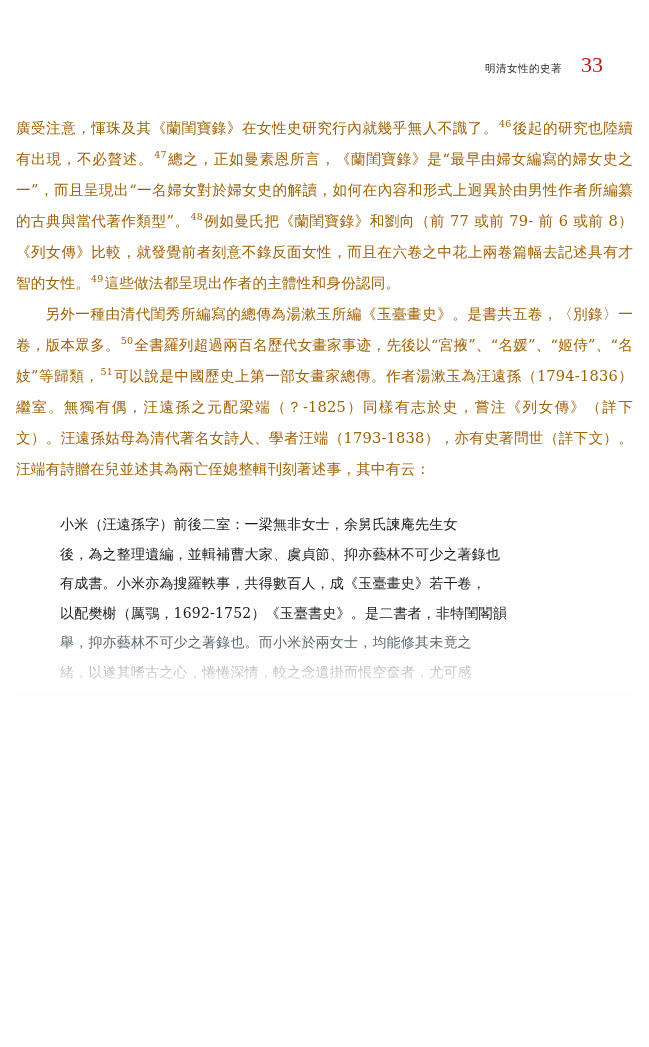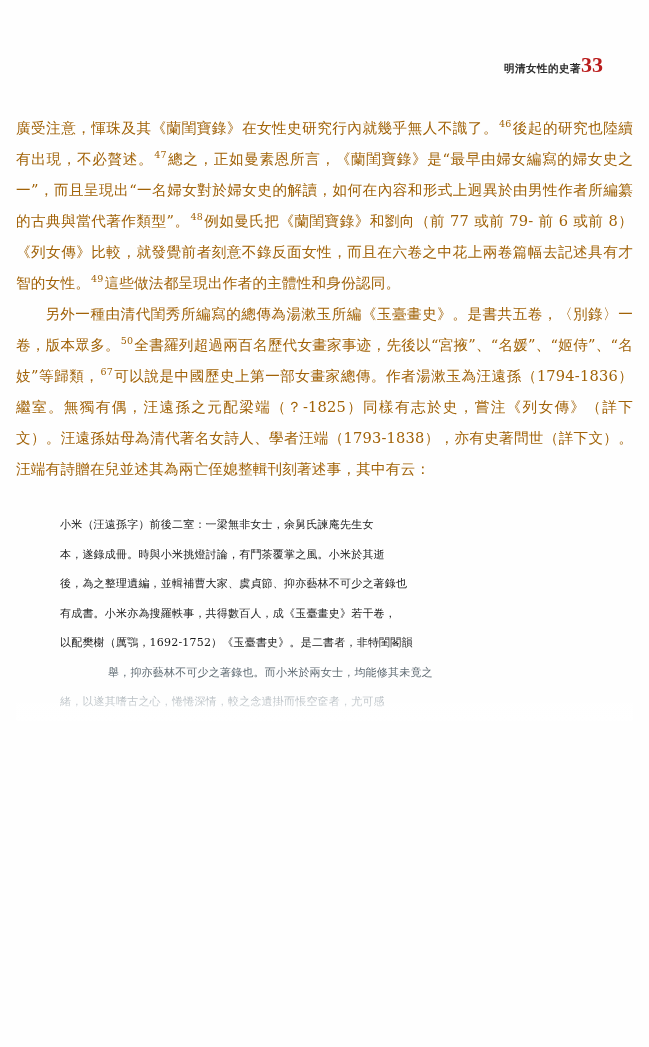--- a/index.html
+++ b/index.html
@@ -25,22 +25,21 @@
     background: #fefefe;
   }
 
   
   .header {
     position: absolute;
     top: 52px;
     right: 46px;
     display: flex;
     align-items: baseline;
-    gap: 0;
-    font-weight: bold;
+    gap: 19px;
   }
   .header-title {
     font-size: 10.5px;
     letter-spacing: 0.5px;
     color: #2a2a2a;
     font-family: "DejaVu Serif", "Liberation Serif", serif;
   }
   .page-number {
     font-size: 22px;
     color: #b91c1c;
@@ -72,31 +71,31 @@
     vertical-align: super;
     line-height: 0;
     padding: 0 1px;
   }
 
   
   .quote {
     margin: 26px 0 0 0;
     padding-left: 44px;
     padding-right: 16px;
-    font-size: 11px;
+    font-size: 14px;
     line-height: 29.5px;
     text-align: justify;
     text-justify: inter-ideograph;
     color: #1b1b1b;
     letter-spacing: 0.2px;
   }
   .quote .qline {
     display: block;
   }
-  .quote .faded-1 { color: #5e6a72; margin-left: 48px; }
+  .quote .faded-1 { color: #5e6a72; }
   .quote .faded-2 { color: #8d98a0; }
 
   .fade-wrap {
     position: relative;
   }
   .fade-wrap::after {
     content: "";
     position: absolute;
     left: 0;
     right: 0;
@@ -111,24 +110,23 @@
 
 <div class="page">
 
   <div class="header">
     <span class="header-title">明清女性的史著</span>
     <span class="page-number">33</span>
   </div>
 
   <div class="body-area">
     <p class="para" id="para-1"><span>廣受注意，惲珠及其《蘭閨寶錄》在女性史研究行內就幾乎無人不識了。</span><span class="sup">46</span><span>後起的研究也陸續有出現，不必贅述。</span><span class="sup">47</span><span>總之，正如曼素恩所言，《蘭閨寶錄》是“最早由婦女編寫的婦女史之一”，而且呈現出“一名婦女對於婦女史的解讀，如何在內容和形式上迥異於由男性作者所編纂的古典與當代著作類型”。</span><span class="sup">48</span><span>例如曼氏把《蘭閨寶錄》和劉向（前 77 或前 79- 前 6 或前 8）《列女傳》比較，就發覺前者刻意不錄反面女性，而且在六卷之中花上兩卷篇幅去記述具有才智的女性。</span><span class="sup">49</span><span>這些做法都呈現出作者的主體性和身份認同。</span></p>
-    <p class="para indent" id="para-2"><span>另外一種由清代閨秀所編寫的總傳為湯漱玉所編《玉臺畫史》。是書共五卷，〈別錄〉一卷，版本眾多。</span><span class="sup">50</span><span>全書羅列超過兩百名歷代女畫家事迹，先後以“宮掖”、“名媛”、“姬侍”、“名妓”等歸類，</span><span class="sup">67</span><span>可以說是中國歷史上第一部女畫家總傳。作者湯漱玉為汪遠孫（1794-1836）繼室。無獨有偶，汪遠孫之元配梁端（？-1825）同樣有志於史，嘗注《列女傳》（詳下文）。汪遠孫姑母為清代著名女詩人、學者汪端（1793-1838），亦有史著問世（詳下文）。汪端有詩贈在兒並述其為兩亡侄媳整輯刊刻著述事，其中有云：</span></p>
+    <p class="para indent" id="para-2"><span>另外一種由清代閨秀所編寫的總傳為湯漱玉所編《玉臺畫史》。是書共五卷，〈別錄〉一卷，版本眾多。</span><span class="sup">50</span><span>全書羅列超過兩百名歷代女畫家事迹，先後以“宮掖”、“名媛”、“姬侍”、“名妓”等歸類，</span><span class="sup">51</span><span>可以說是中國歷史上第一部女畫家總傳。作者湯漱玉為汪遠孫（1794-1836）繼室。無獨有偶，汪遠孫之元配梁端（？-1825）同樣有志於史，嘗注《列女傳》（詳下文）。汪遠孫姑母為清代著名女詩人、學者汪端（1793-1838），亦有史著問世（詳下文）。汪端有詩贈在兒並述其為兩亡侄媳整輯刊刻著述事，其中有云：</span></p>
     <div class="quote fade-wrap" id="quote-1">
         <span class="qline">小米（汪遠孫字）前後二室：一梁無非女士，余舅氏諫庵先生女</span>
-        <span class="qline">本，遂錄成冊。時與小米挑燈討論，有鬥茶覆掌之風。小米於其逝</span>
         <span class="qline">後，為之整理遺編，並輯補曹大家、虞貞節、抑亦藝林不可少之著錄也</span>
         <span class="qline">有成書。小米亦為搜羅軼事，共得數百人，成《玉臺畫史》若干卷，</span>
         <span class="qline">以配樊榭（厲鶚，1692-1752）《玉臺書史》。是二書者，非特閨閣韻</span>
         <span class="qline faded-1">舉，抑亦藝林不可少之著錄也。而小米於兩女士，均能修其未竟之</span>
         <span class="qline faded-2">緒，以遂其嗜古之心，惓惓深情，較之念遺掛而悵空奩者，尤可感</span>
       </div>
   </div>
 
 </div>
 

